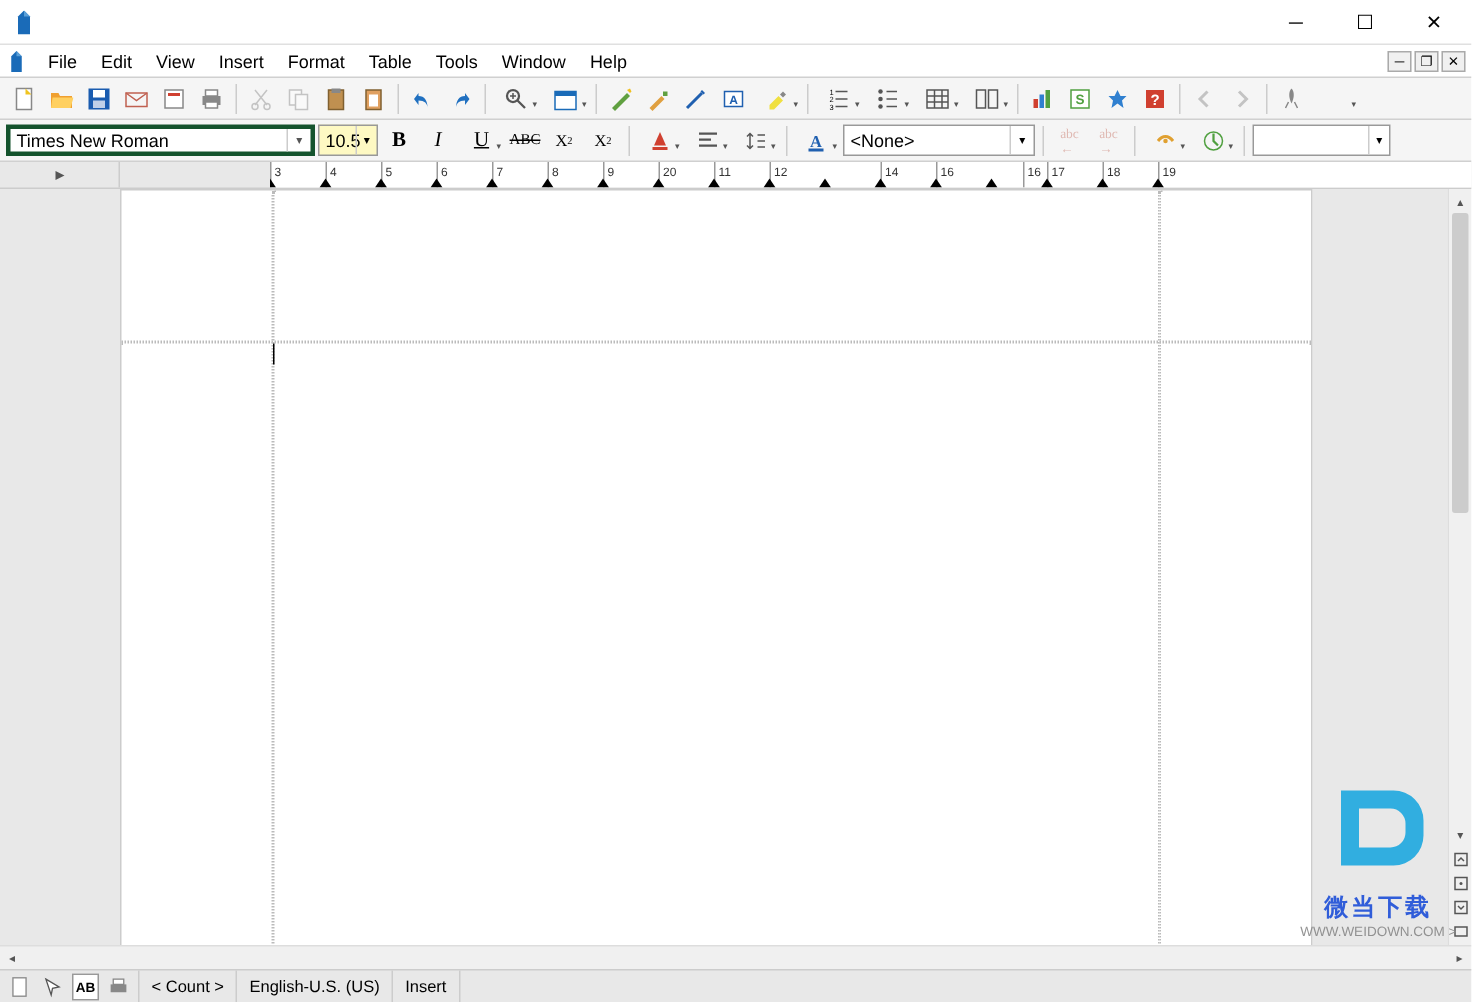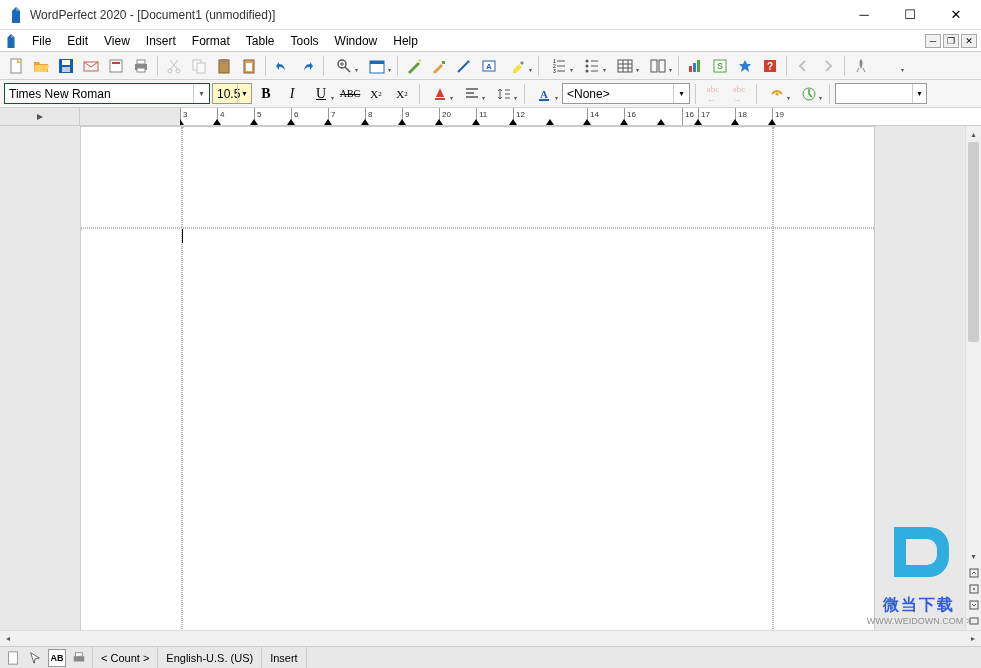--- a/index.html
+++ b/index.html
@@ -23,21 +23,21 @@
 .toolbar { height: 28px; background: #f5f5f5; border-bottom: 1px solid #d0d0d0; display: flex; align-items: center; padding: 0 4px; gap: 1px; }
 .toolbar .sep { width: 1px; height: 20px; background: #ccc; margin: 0 3px; }
 .toolbar .btn { width: 24px; height: 24px; display: flex; align-items: center; justify-content: center; border: 1px solid transparent; cursor: default; position: relative; }
 .toolbar .btn svg { width: 16px; height: 16px; }
 .toolbar .btn.disabled { opacity: 0.45; }
 .toolbar .btn.dd { width: 32px; }
 .toolbar .btn .dd-arrow { position: absolute; right: 1px; bottom: 4px; font-size: 6px; color: #555; }
 
 
 .propbar { height: 28px; background: #f5f5f5; border-bottom: 1px solid #d0d0d0; display: flex; align-items: center; padding: 0 4px; gap: 2px; }
-.font-select { width: 206px; height: 21px; border: 1px solid #14532d; background: #fff; font-size: 12px; padding: 0 4px; display: flex; align-items: center; position: relative; }
+.font-select { width: 206px; height: 21px; border: 3px solid #14532d; background: #fff; font-size: 12px; padding: 0 4px; display: flex; align-items: center; position: relative; }
 .font-select .dd { position: absolute; right: 0; top: 0; width: 16px; height: 100%; border-left: 1px solid #ccc; display: flex; align-items: center; justify-content: center; font-size: 8px; color: #555; }
 .size-select { width: 40px; height: 21px; border: 1px solid #999; background: #fef9c3; font-size: 12px; padding: 0 4px; display: flex; align-items: center; position: relative; }
 .size-select .dd { position: absolute; right: 0; top: 0; width: 14px; height: 100%; border-left: 1px solid #ccc; display: flex; align-items: center; justify-content: center; font-size: 8px; }
 .style-select { width: 128px; height: 21px; border: 1px solid #999; background: #fff; font-size: 12px; padding: 0 4px; display: flex; align-items: center; position: relative; }
 .style-select .dd { position: absolute; right: 0; top: 0; width: 16px; height: 100%; border-left: 1px solid #ccc; display: flex; align-items: center; justify-content: center; font-size: 8px; }
 .blank-select { width: 92px; height: 21px; border: 1px solid #999; background: #fff; position: relative; }
 .blank-select .dd { position: absolute; right: 0; top: 0; width: 14px; height: 100%; border-left: 1px solid #ccc; display: flex; align-items: center; justify-content: center; font-size: 8px; }
 .fmt-btn { width: 24px; height: 24px; display: flex; align-items: center; justify-content: center; border: 1px solid transparent; cursor: default; font-family: "Times New Roman", serif; position: relative; }
 .fmt-btn.dd { width: 30px; }
 .fmt-btn .dd-arrow { position: absolute; right: 1px; bottom: 4px; font-size: 6px; color: #555; }
@@ -90,21 +90,20 @@
 .watermark .txt2 { font-size: 9px; color: #888; }
 </style>
 </head>
 <body>
 
 <div class="titlebar">
   <svg class="app-icon" viewBox="0 0 16 16">
       <path fill="#1a6bb8" d="M8 0l4 4v12H4V4z"></path>
       <path fill="#5aa0d8" d="M8 0v4h4z"></path>
     </svg>
-  <span class="title">WordPerfect 2020 - [Document1 (unmodified)]</span>
   <div class="win-controls">
     <div class="win-btn">─</div>
     <div class="win-btn">☐</div>
     <div class="win-btn close">✕</div>
   </div>
 </div>
 
 <div class="menubar">
   <svg class="app-icon" viewBox="0 0 16 16">
       <path fill="#1a6bb8" d="M8 0l4 4v12H4V4z"></path>

